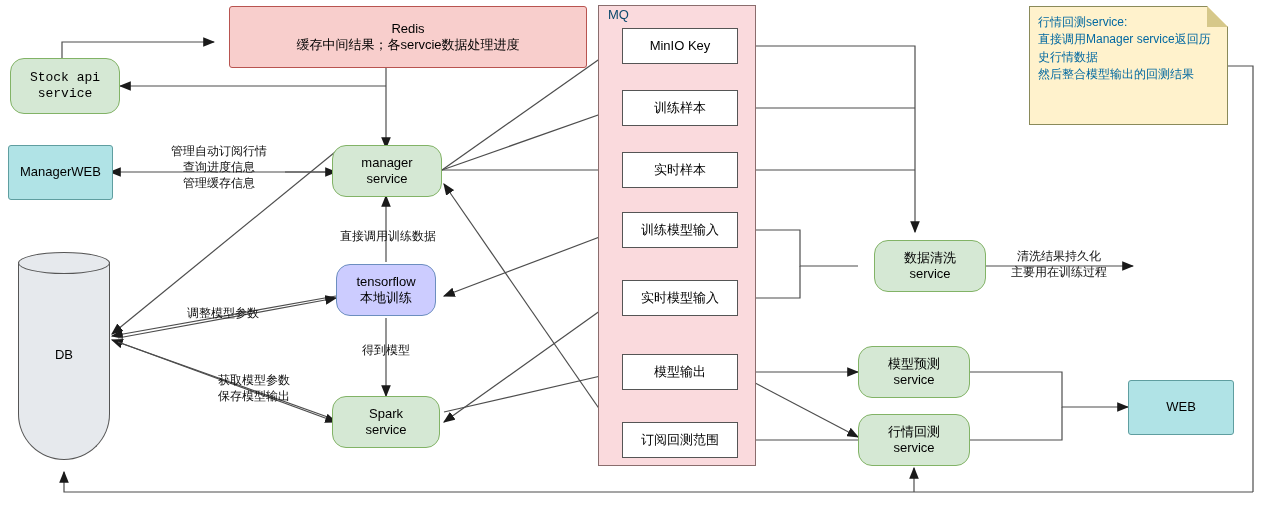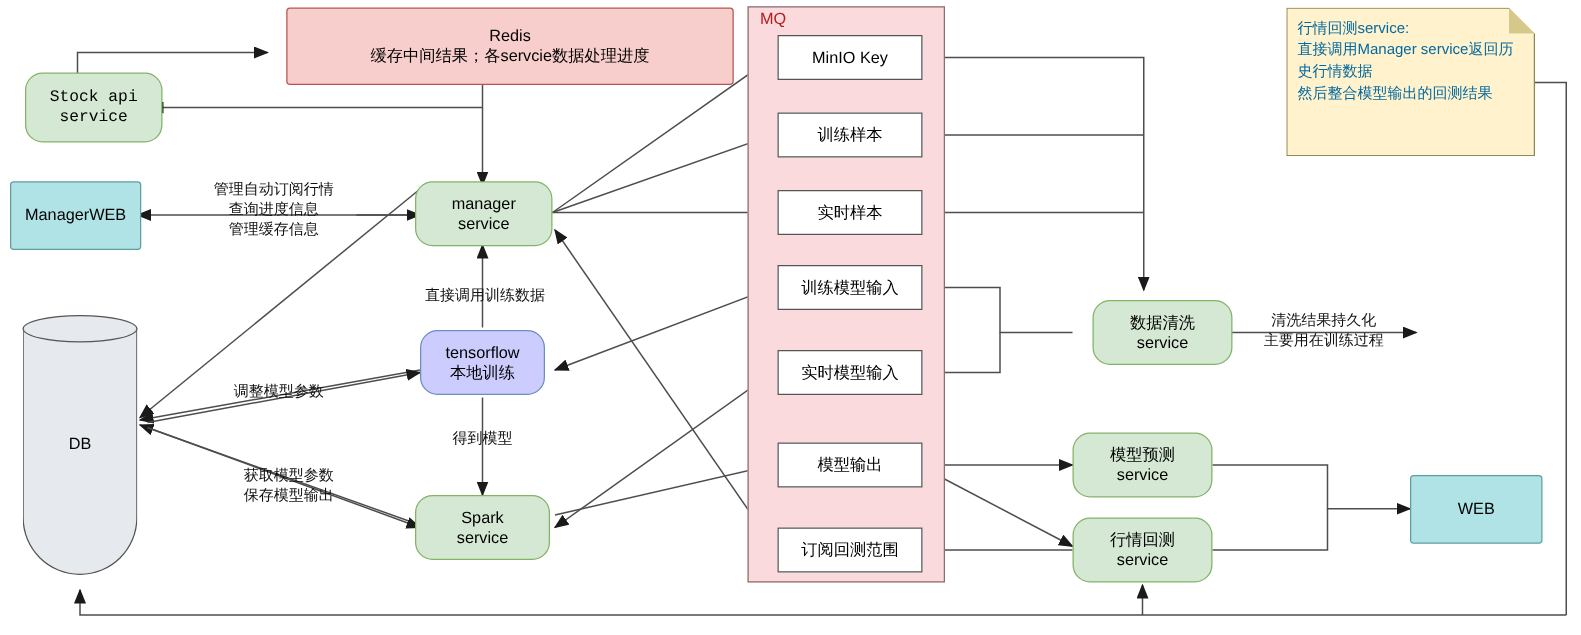--- a/index.html
+++ b/index.html
@@ -18,21 +18,21 @@
   .purple{background:#ccccff;border-color:#6c8ebf;}
   .pinkbox{background:#f8cecc;border-color:#b85450;}
   .grey{background:#e6e9ed;border-color:#666666;}
   .white{background:#ffffff;border-color:#555555;}
   .f13{font-size:13px;}
   .mono{font-family:"Liberation Mono","DejaVu Sans Mono",monospace;font-size:13px;}
   .edgelabel{position:absolute;font-size:12px;color:#111;line-height:1.35;text-align:center;
              white-space:pre-line;background:transparent;}
   #mq-group{position:absolute;left:598px;top:5px;width:158px;height:461px;
             background:#fadadd;border:1px solid #8a6d6d;box-sizing:border-box;}
-  #mq-title{position:absolute;left:608px;top:7px;font-size:13px;color:#b91c1c;}
+  #mq-title{position:absolute;left:608px;top:7px;font-size:13px;color:#0c4a6e;}
   .dbwrap{position:absolute;left:18px;top:252px;width:92px;height:218px;}
   .dbbody{position:absolute;left:0;top:10px;width:92px;height:198px;box-sizing:border-box;
           background:#e6e9ed;border:1px solid #555;border-radius:0 0 46px 46px;border-top:none;}
   .dbtop{position:absolute;left:0;top:0;width:92px;height:22px;box-sizing:border-box;
          background:#e6e9ed;border:1px solid #555;border-radius:50%;}
   .dblbl{position:absolute;left:0;top:95px;width:92px;text-align:center;font-size:13px;}
   .notewrap{position:absolute;left:1029px;top:6px;width:199px;height:119px;}
   .notebody{position:absolute;left:0;top:0;width:199px;height:119px;box-sizing:border-box;
             background:#fff2cc;border:1px solid #8a8a5a;
             clip-path:polygon(0 0, 178px 0, 199px 21px, 199px 119px, 0 119px);}
@@ -114,21 +114,21 @@
       <path d="M1253,492 L64,492 L64,472" marker-end="url(#ah)"></path>
       <path d="M914,492 L914,468" marker-end="url(#ah)"></path>
     </g>
   </svg>
 
   <div class="node srect pinkbox f13" style="left:229px;top:6px;width:358px;height:62px;">
     <span class="lbl">Redis
 缓存中间结果；各servcie数据处理进度</span>
   </div>
 
-  <div class="node rrect green mono" style="left:20px;top:58px;width:110px;height:56px;">
+  <div class="node rrect green mono" style="left:10px;top:58px;width:110px;height:56px;">
     <span class="lbl">Stock api
 service</span>
   </div>
 
   <div class="node srect cyan f13" style="left:8px;top:145px;width:105px;height:55px;">
     <span class="lbl">ManagerWEB</span>
   </div>
 
   <div class="node rrect green f13" style="left:332px;top:145px;width:110px;height:52px;">
     <span class="lbl">manager
@@ -207,19 +207,19 @@
   <div class="edgelabel" style="left:149px;top:143px;width:140px;">管理自动订阅行情
 查询进度信息
 管理缓存信息</div>
 
   <div class="edgelabel" style="left:318px;top:228px;width:140px;">直接调用训练数据</div>
 
   <div class="edgelabel" style="left:168px;top:305px;width:110px;">调整模型参数</div>
 
   <div class="edgelabel" style="left:350px;top:342px;width:72px;">得到模型</div>
 
-  <div class="edgelabel" style="left:172px;top:372px;width:118px;">获取模型参数
+  <div class="edgelabel" style="left:172px;top:372px;width:118px;text-align:right;">获取模型参数
 保存模型输出</div>
 
   <div class="edgelabel" style="left:992px;top:248px;width:134px;">清洗结果持久化
 主要用在训练过程</div>
 
 </div>
 
 </body></html>

